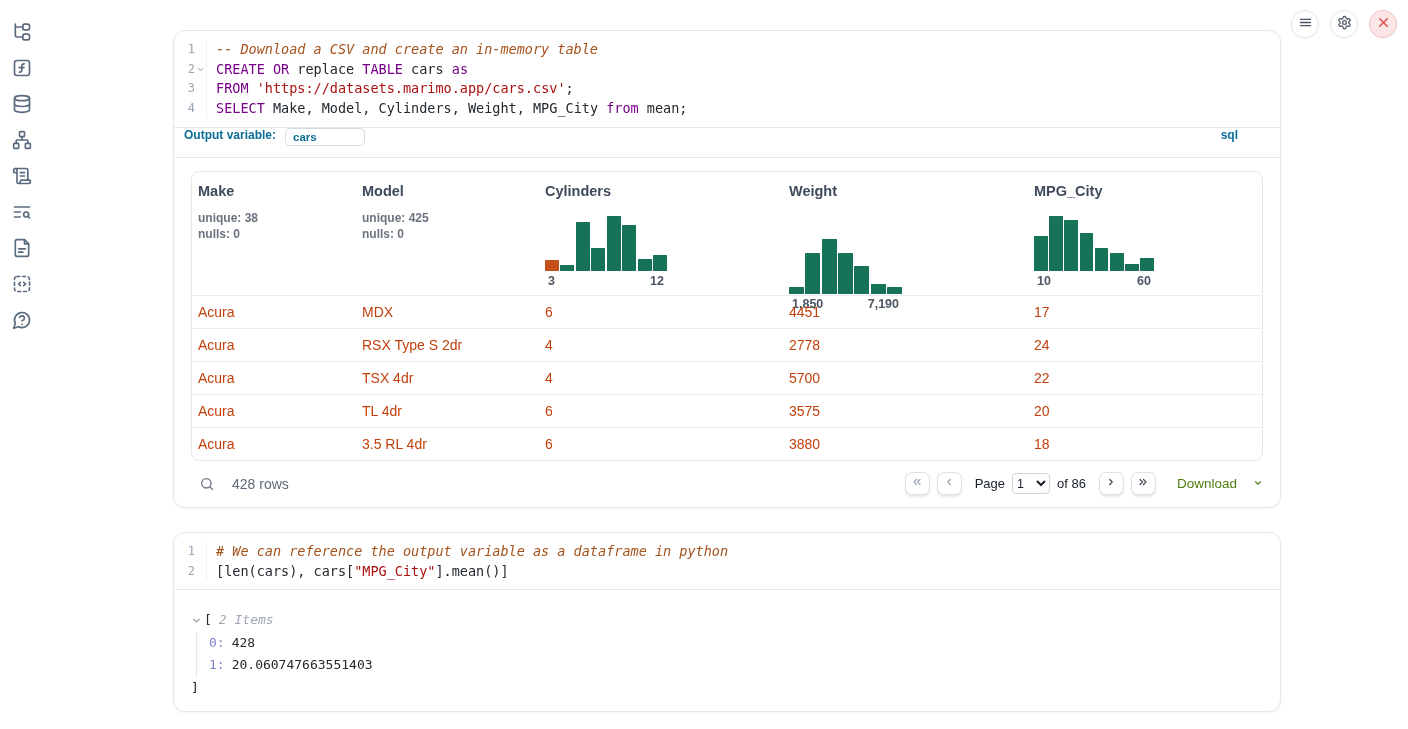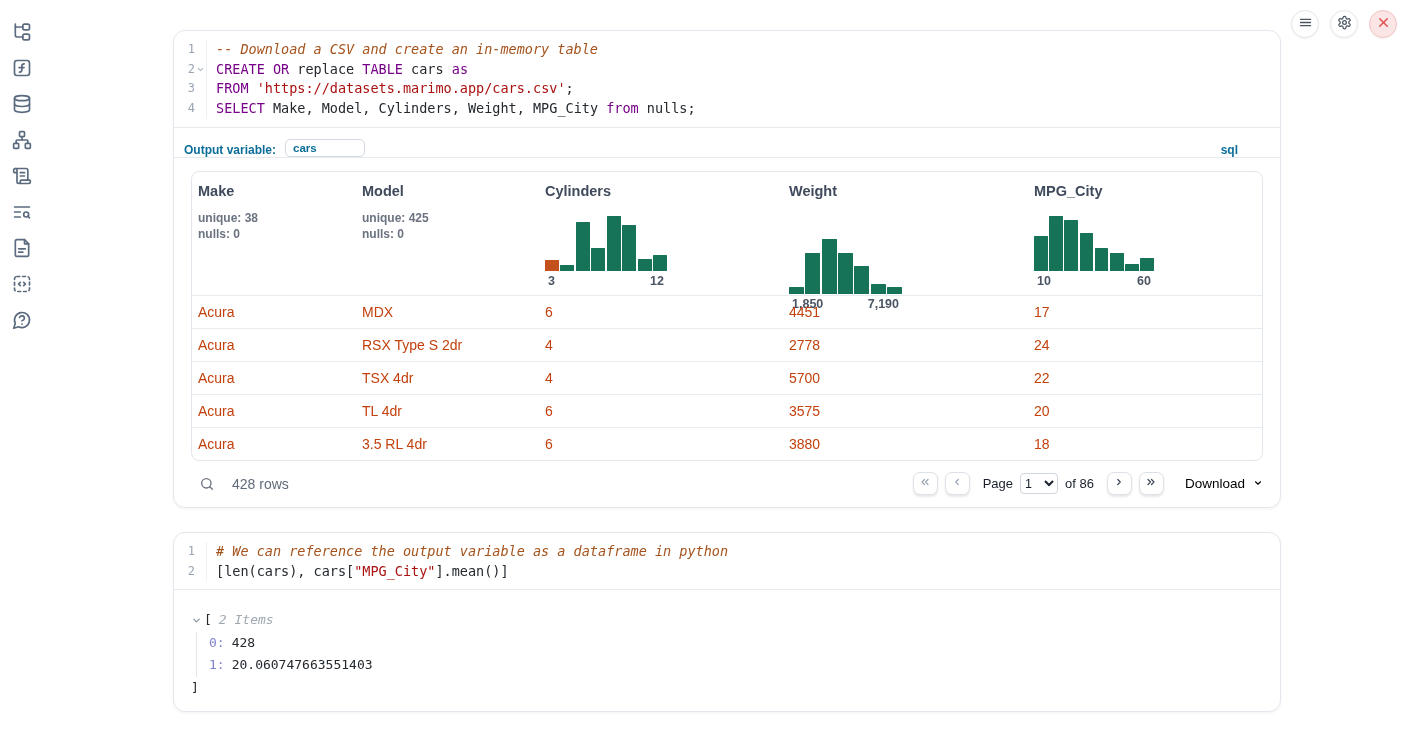--- a/index.html
+++ b/index.html
@@ -32,21 +32,21 @@
     border-right:1px solid #edf0f4; color:#9aa5b3; font-size:12px; }
   .gutter .num { text-align:right; }
   .gutter .fold-slot { width:11px; height:12px; display:flex; align-items:center; justify-content:center; color:#aeb8c4; }
   .gutter .fold-slot svg { width:9px; height:9px; }
   .code-content { padding-left:9px; white-space:pre; }
   .tok-kw { color:#770088; }
   .tok-str { color:#aa1111; }
   .tok-comment { color:#a5531c;font-style:italic; }
   .tok-plain { color:#24292e; }
 
-  .outvar-row { height:30px; border-top:1px solid #e6eaef; display:flex; align-items:flex-end; padding:0 10px; }
+  .outvar-row { height:30px; border-top:1px solid #e6eaef; display:flex; align-items:flex-start; padding:0 10px; }
   .outvar-label { color:#0b6e99; font-weight:700; font-size:12px; }
   .outvar-input { margin-left:9px; width:80px; height:18px; border:1px solid #d3dae2; border-radius:5px;
     font:700 11.5px "Liberation Sans", sans-serif; color:#0b6e99; padding:0 7px; outline:none; }
   .lang-badge { margin-left:auto; margin-right:32px; color:#0b6e99; font-weight:700; font-size:12px; cursor:pointer; }
 
   .cell-output { border-top:1px solid #e6eaef; padding:13px 17px 0 17px; }
 
   
   .data-table { border:1px solid #e3e8ee; border-radius:8px; overflow:hidden; }
   .thead { display:flex; height:123px;font-weight:bold; }
@@ -74,21 +74,21 @@
   .pager { margin-left:auto; display:flex; align-items:center; gap:7px; }
   .pg-btn { width:25px; height:23px; border:1px solid #dde2e8; border-radius:7px; background:#fff;
     box-shadow:0 1.5px 2px rgba(0,0,0,.09); display:flex; align-items:center; justify-content:center;
     color:#3d4document; color:#3d4654; cursor:pointer; }
   .pg-btn svg { width:12px; height:12px; }
   .pg-btn.disabled { color:#9aa4b2; }
   .pg-label { font-size:13px; color:#1a212c; margin-left:6px; }
   .pg-select { width:38px; height:21px; border:1px solid #cfd6dd; border-radius:4px; background:#fff;
     font-size:12.5px; color:#1a212c; }
   .pg-of { font-size:13px; color:#1a212c; margin-right:6px; }
-  .download { margin-left:14px; display:flex; align-items:center; gap:8px; color:#000000;
+  .download { margin-left:14px; display:flex; align-items:center; gap:16px; color:#4d7c0f;
     font-size:13.5px; font-weight:500; cursor:pointer; }
   .download svg { width:10px; height:10px; }
 
   
   .py-output { border-top:1px solid #e6eaef; padding:19px 17px 0 17px;
     font:13px/22.5px "DejaVu Sans Mono", monospace; color:#24292e; }
   .tree-head { display:flex; align-items:center; }
   .tree-chevron { width:11px; height:11px; color:#8a94a0; margin-right:2px; cursor:pointer; }
   .tree-chevron svg { width:11px; height:11px; display:block; }
   .tree-items-label { color:#a0a8b2; font-style:italic; margin-left:7px; }
@@ -226,21 +226,21 @@
           <span class="num">3</span>
           <span class="fold-slot"></span>
         </span>
         <span class="code-content"><span class="tok-kw">FROM</span><span class="tok-plain"> </span><span class="tok-str">'https://datasets.marimo.app/cars.csv'</span><span class="tok-plain">;</span></span>
       </div>
       <div class="code-line">
         <span class="gutter">
           <span class="num">4</span>
           <span class="fold-slot"></span>
         </span>
-        <span class="code-content"><span class="tok-kw">SELECT</span><span class="tok-plain"> Make, Model, Cylinders, Weight, MPG_City </span><span class="tok-kw">from</span><span class="tok-plain"> nulls;</span></span>
+        <span class="code-content"><span class="tok-kw">SELECT</span><span class="tok-plain"> Make, Model, Cylinders, Weight, MPG_City </span><span class="tok-kw">from</span><span class="tok-plain"> mean;</span></span>
       </div>
     </div>
 
   <div class="outvar-row">
     <span class="outvar-label">Output variable:</span>
     <input class="outvar-input" value="cars" style="">
     <span class="lang-badge">sql</span>
   </div>
 
   <div class="cell-output">

